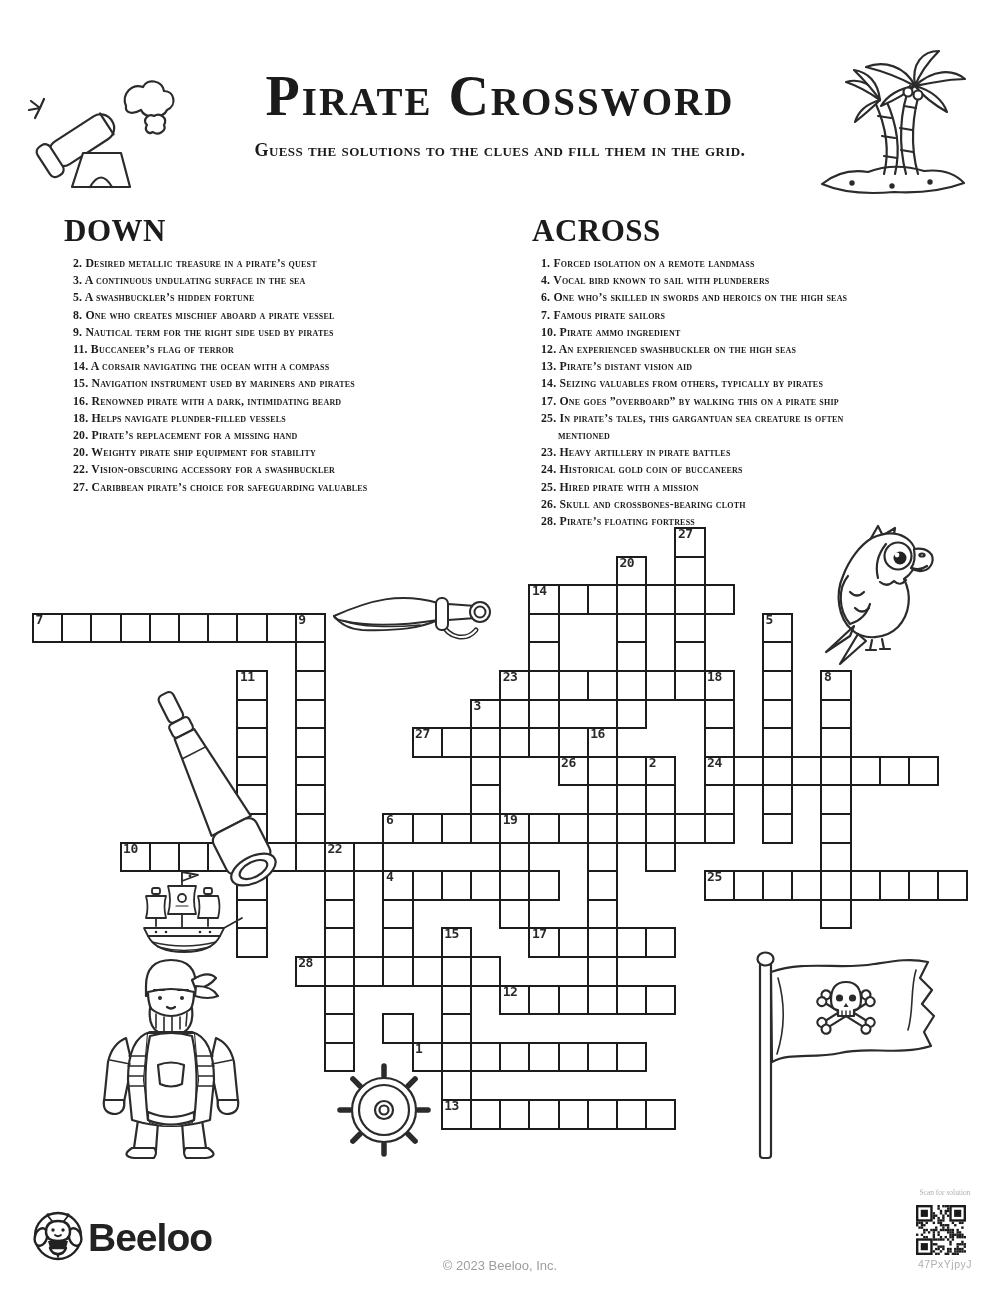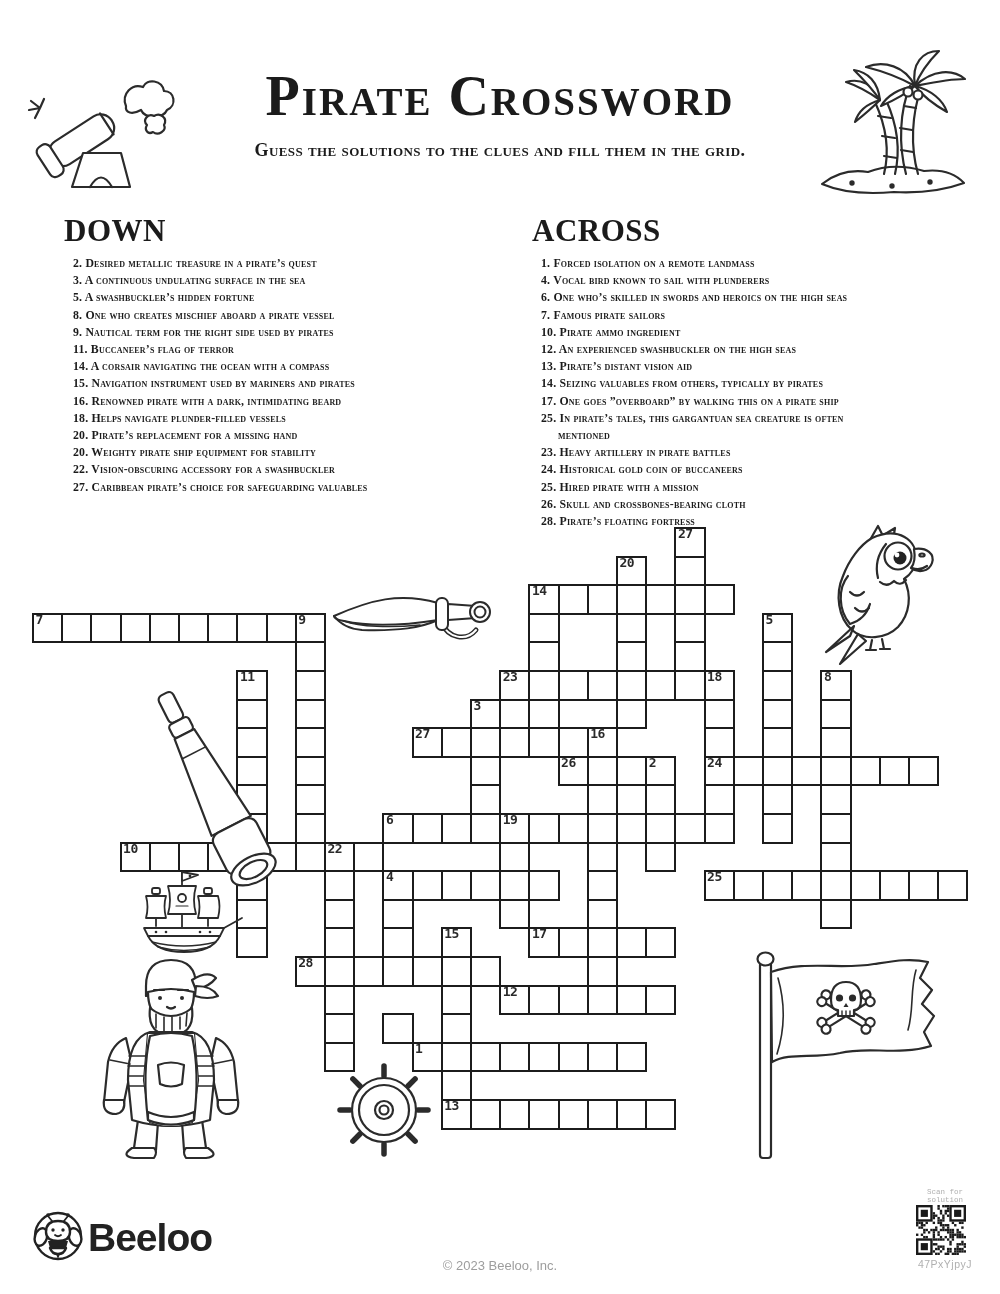--- a/index.html
+++ b/index.html
@@ -24,21 +24,21 @@
         border:2px solid #1c1c1c;background:#fff;}
   .cnum{position:absolute;left:1.5px;top:0px;font-family:"DejaVu Sans Mono",monospace;
         font-size:13px;line-height:10px;color:#2a2a2a;letter-spacing:-.5px;font-weight:bold;}
   
   svg.art{position:absolute;overflow:visible;}
   
   #brand-text{left:88px;top:1216px;font-family:"Liberation Sans",sans-serif;
               font-weight:700;font-size:39px;letter-spacing:-1px;color:#222;}
   #copyright{left:0;top:1258px;width:1000px;text-align:center;
              font-family:"Liberation Sans",sans-serif;font-size:13px;color:#9d9d9d;}
-  #qr-hint{left:915px;top:1188px;width:60px;text-align:center;font-family:Liberation Mono, monospace;
+  #qr-hint{left:915px;top:1188px;width:60px;text-align:center;font-family:Liberation Serif, serif;
            font-size:7.5px;color:#b0b0b0;}
   #qr-code-text{left:910px;top:1258px;width:70px;text-align:center;font-family:"Liberation Sans",sans-serif;
            font-size:10.5px;color:#b0b0b0;letter-spacing:.5px;}
 </style>
 </head>
 <body>
 
 <div id="page">
 
   <div class="abs" id="title">Pirate Crossword</div>

